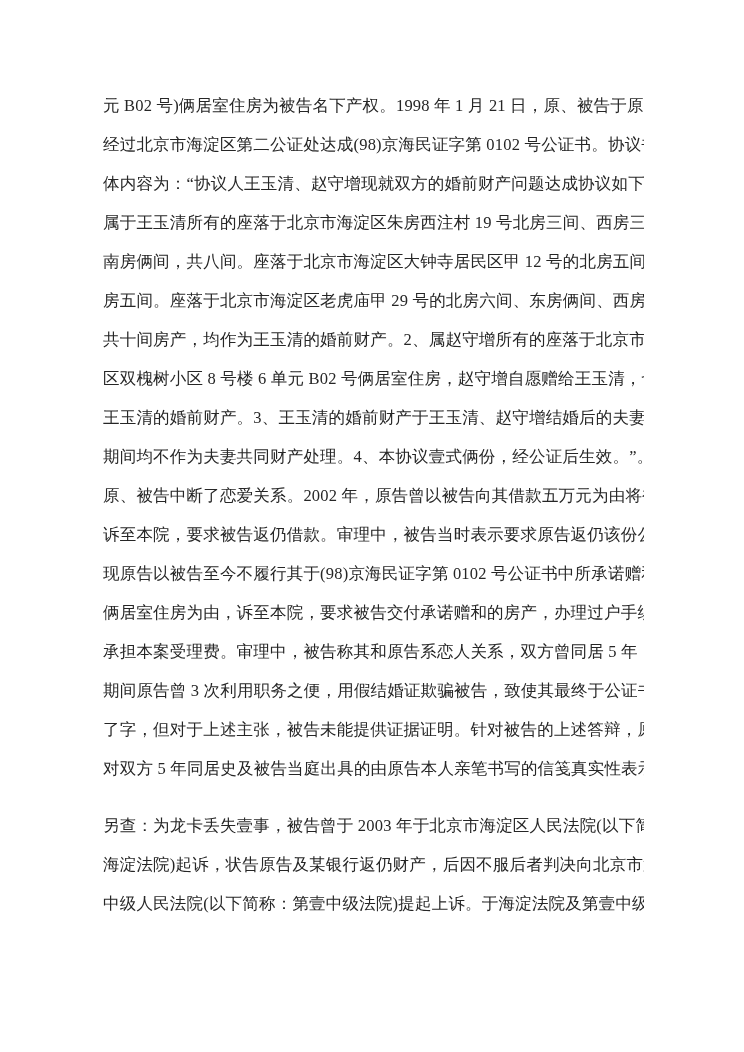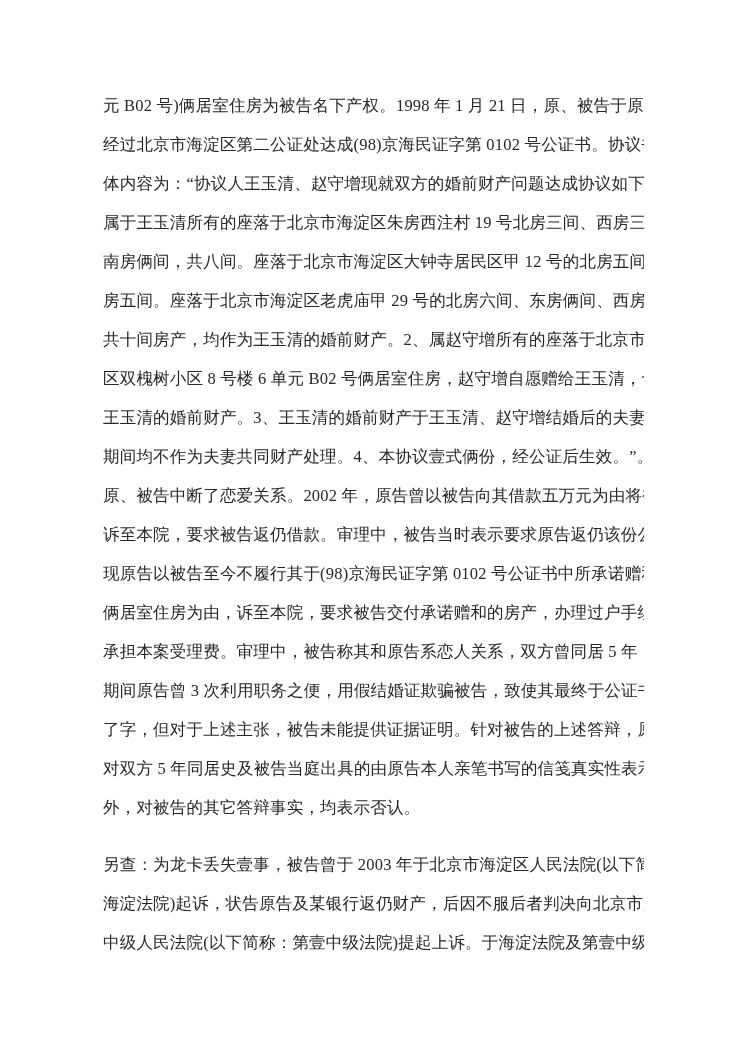--- a/index.html
+++ b/index.html
@@ -59,21 +59,20 @@
       <div class="line">王玉清的婚前财产。3、王玉清的婚前财产于王玉清、赵守增结婚后的夫妻存续</div>
       <div class="line">期间均不作为夫妻共同财产处理。4、本协议壹式俩份，经公证后生效。”。后</div>
       <div class="line">原、被告中断了恋爱关系。2002 年，原告曾以被告向其借款五万元为由将被告起</div>
       <div class="line">诉至本院，要求被告返仍借款。审理中，被告当时表示要求原告返仍该份公证书。</div>
       <div class="line">现原告以被告至今不履行其于(98)京海民证字第 0102 号公证书中所承诺赠和的</div>
       <div class="line">俩居室住房为由，诉至本院，要求被告交付承诺赠和的房产，办理过户手续，且</div>
       <div class="line">承担本案受理费。审理中，被告称其和原告系恋人关系，双方曾同居 5 年，于此</div>
       <div class="line">期间原告曾 3 次利用职务之便，用假结婚证欺骗被告，致使其最终于公证书上签</div>
       <div class="line">了字，但对于上述主张，被告未能提供证据证明。针对被告的上述答辩，原告除</div>
       <div class="line">对双方 5 年同居史及被告当庭出具的由原告本人亲笔书写的信笺真实性表示认可</div>
-      <div class="line short">外，对被告的其它答辩事实，均表示否认。</div>
     </div>
 
     <div class="paragraph">
       <div class="line">另查：为龙卡丢失壹事，被告曾于 2003 年于北京市海淀区人民法院(以下简称：</div>
       <div class="line">海淀法院)起诉，状告原告及某银行返仍财产，后因不服后者判决向北京市第壹</div>
       <div class="line">中级人民法院(以下简称：第壹中级法院)提起上诉。于海淀法院及第壹中级法院</div>
     </div>
 
   </div>
 </div>

